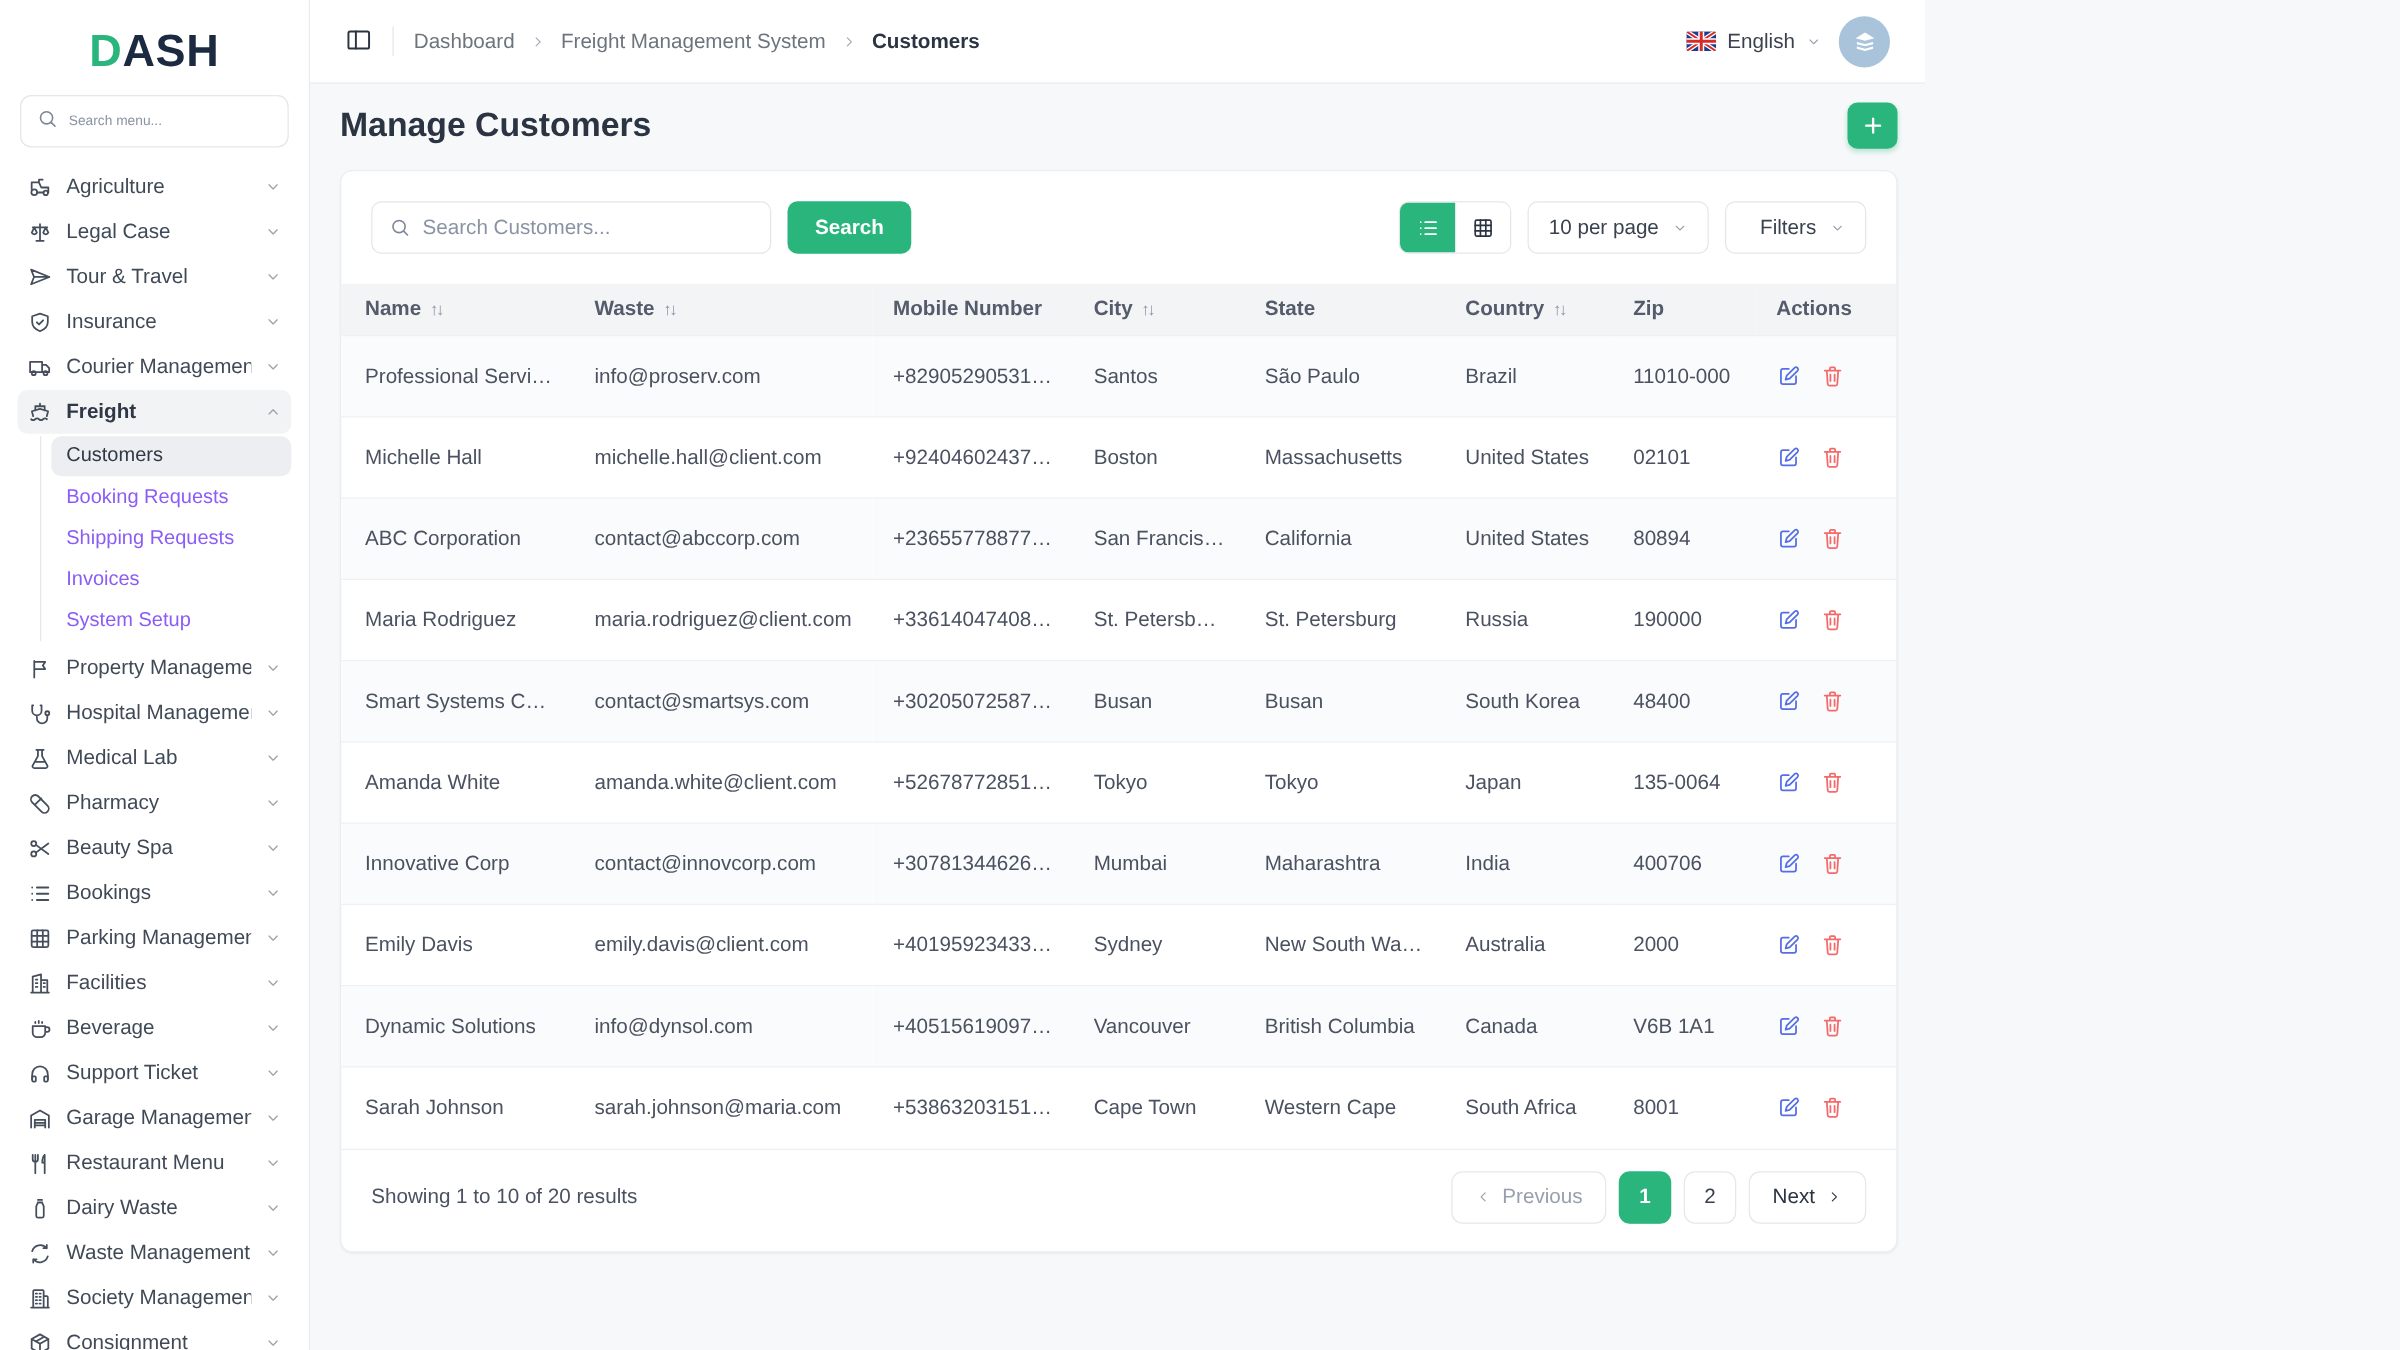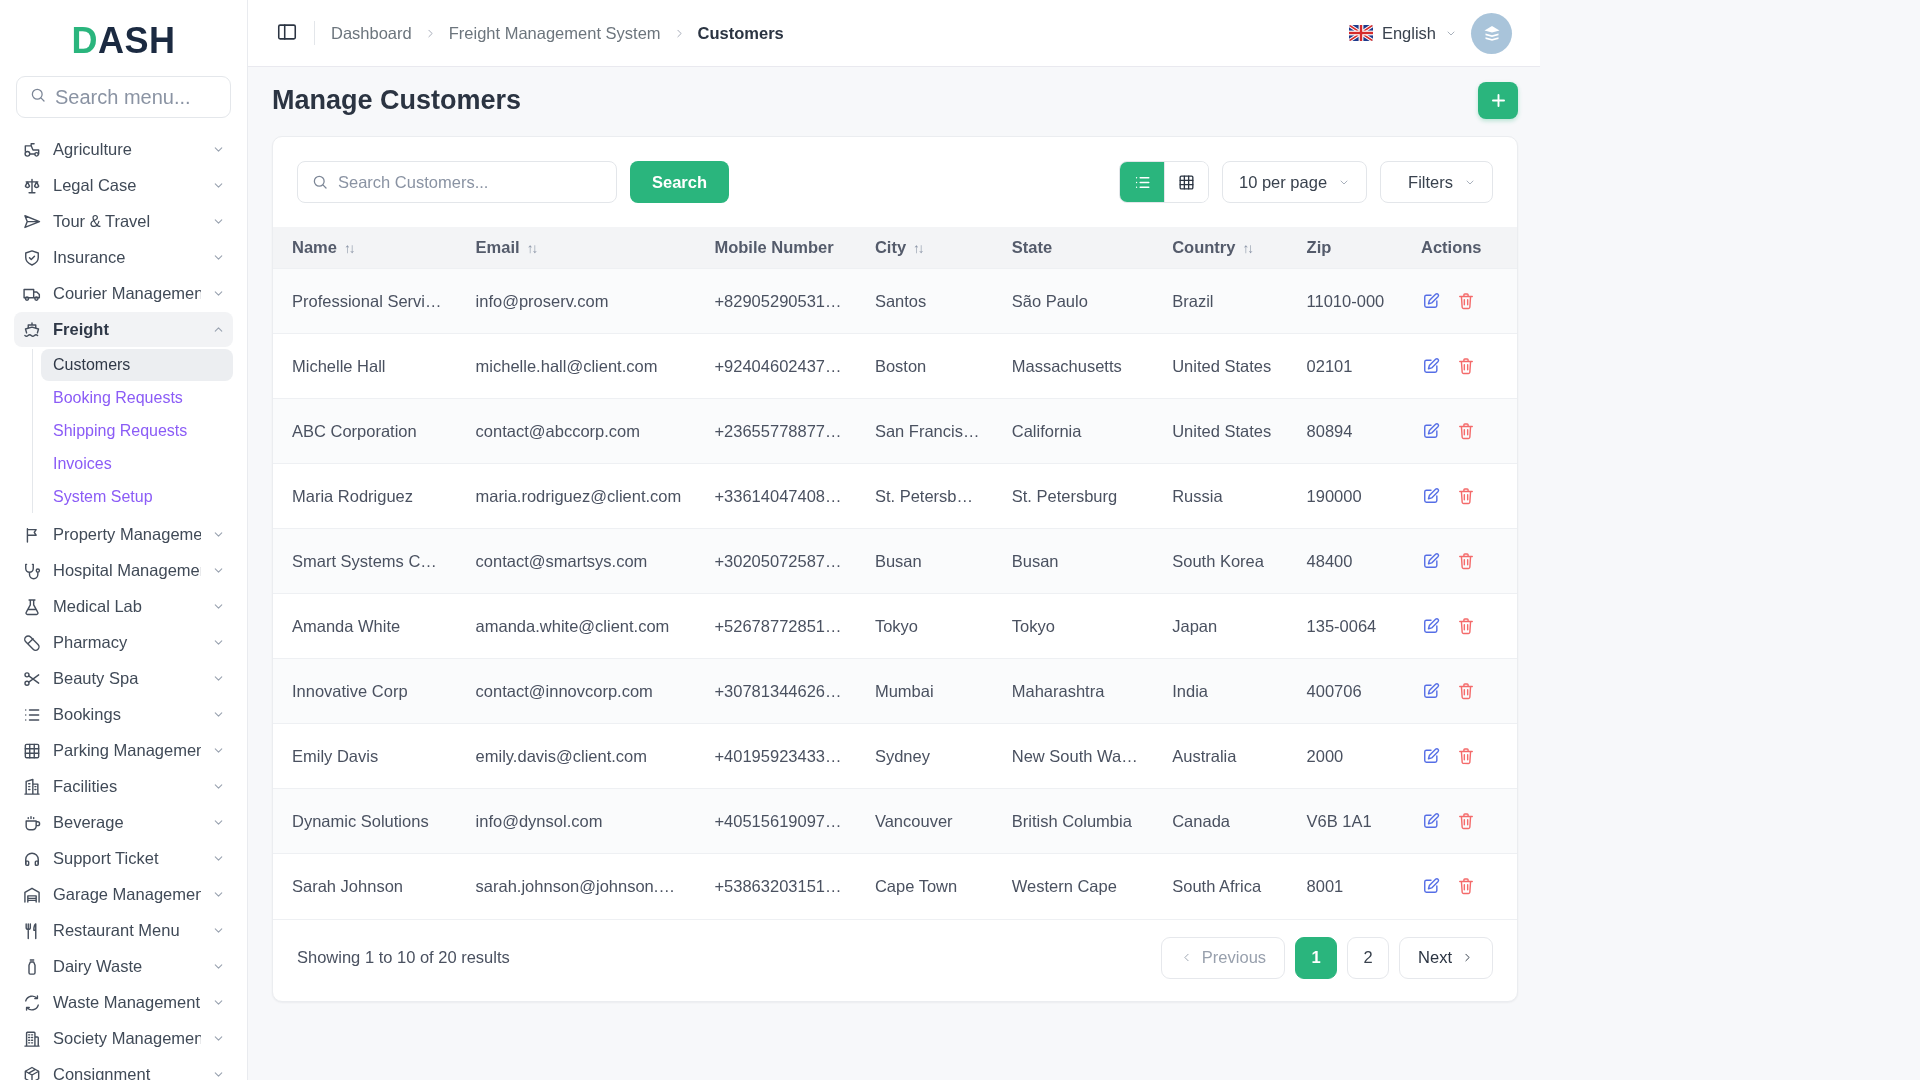--- a/index.html
+++ b/index.html
@@ -7,21 +7,21 @@
   body { font-family:"Liberation Sans","DejaVu Sans",sans-serif; background:#f7f8fa; color:#4a5160; }
   .app { display:flex; width:1540px; height:1080px; }
 
   
   .sidebar { width:248px; min-width:248px; background:#ffffff; border-right:1px solid #e9ebef; padding:14px 12px 0; overflow:hidden; }
   .logo { text-align:center; font-size:36px; font-weight:800; letter-spacing:.5px; padding:6px 0 14px; cursor:pointer; }
   .logo .logo-d { color:#2ab57d; }
   .logo .logo-rest { color:#1b2a41; }
   .menu-search { display:flex; align-items:center; gap:8px; height:42px; border:1px solid #e4e7eb; border-radius:9px; padding:0 12px; margin:0 4px 14px; background:#fff; }
   .menu-search svg { width:18px; height:18px; color:#7c8696; flex:0 0 auto; }
-  .menu-search input { border:none; outline:none; width:100%; font-size:20px; color:#4a5160; font-family:inherit; background:transparent; }
+  .menu-search input { border:none; outline:none; width:100%; font-size:11px; color:#4a5160; font-family:inherit; background:transparent; }
   .menu-search input::placeholder { color:#8a93a3; }
   .menu { padding:0 2px; }
   .mi { display:flex; align-items:center; gap:11px; height:35px; margin-bottom:1px; padding:0 8px; border-radius:8px; font-size:16.5px; color:#404a57; cursor:pointer; }
   .mi.expanded { background:#f2f3f5; font-weight:700; color:#2f3847; }
   .mi-ic { width:20px; height:20px; color:#454e5c; flex:0 0 auto; display:flex; }
   .mi-ic svg { width:20px; height:20px; }
   .mi-label { flex:1; white-space:nowrap; overflow:hidden; }
   .mi-ch { width:13px; height:13px; color:#9aa3b0; display:flex; flex:0 0 auto; }
   .mi-ch svg { width:13px; height:13px; }
   .submenu { margin:2px 0 4px 18px; border-left:1px solid #e4e7eb; padding-left:8px; }
@@ -547,21 +547,21 @@
               <col style="width:12.9%">
               <col style="width:11%">
             <col style="width:12.9%">
               <col style="width:10.8%">
               <col style="width:9.2%">
               <col>
           </colgroup>
           <thead>
               <tr id="thead-row">
                 <th><span>Name</span><span class="sort-glyph">↑↓</span></th>
-                <th><span>Email</span><span class="sort-glyph">↑↓</span></th>
+                <th><span>Waste</span><span class="sort-glyph">↑↓</span></th>
                 <th><span>Mobile Number</span></th>
                 <th><span>City</span><span class="sort-glyph">↑↓</span></th>
                 <th><span>State</span></th>
                 <th><span>Country</span><span class="sort-glyph">↑↓</span></th>
                 <th><span>Zip</span></th>
                 <th><span>Actions</span></th>
               </tr>
             </thead>
           <tbody id="tbody">
               <tr>
@@ -811,21 +811,21 @@
                         <svg viewBox="0 0 24 24" fill="none" stroke="currentColor" stroke-width="1.7" stroke-linecap="round" stroke-linejoin="round">
                           <path d="M4.5 6.5h15M9.5 6.5v-2a1 1 0 0 1 1-1h3a1 1 0 0 1 1 1v2M6.5 6.5l.9 13a1.5 1.5 0 0 0 1.5 1.4h6.2a1.5 1.5 0 0 0 1.5-1.4l.9-13M10 10.5v6M14 10.5v6"></path>
                         </svg>
                       </span>
                     </button>
                   </span>
                 </td>
               </tr>
               <tr>
                 <td>Sarah Johnson</td>
-                <td>sarah.johnson@johnson.com</td>
+                <td>sarah.johnson@maria.com</td>
                 <td>+5386320315130</td>
                 <td>Cape Town</td>
                 <td>Western Cape</td>
                 <td>South Africa</td>
                 <td>8001</td>
                 <td>
                   <span class="row-actions">
                     <button class="act-btn act-edit">
                       <span style="display:flex">
                         <svg viewBox="0 0 24 24" fill="none" stroke="currentColor" stroke-width="1.7" stroke-linecap="round" stroke-linejoin="round">

